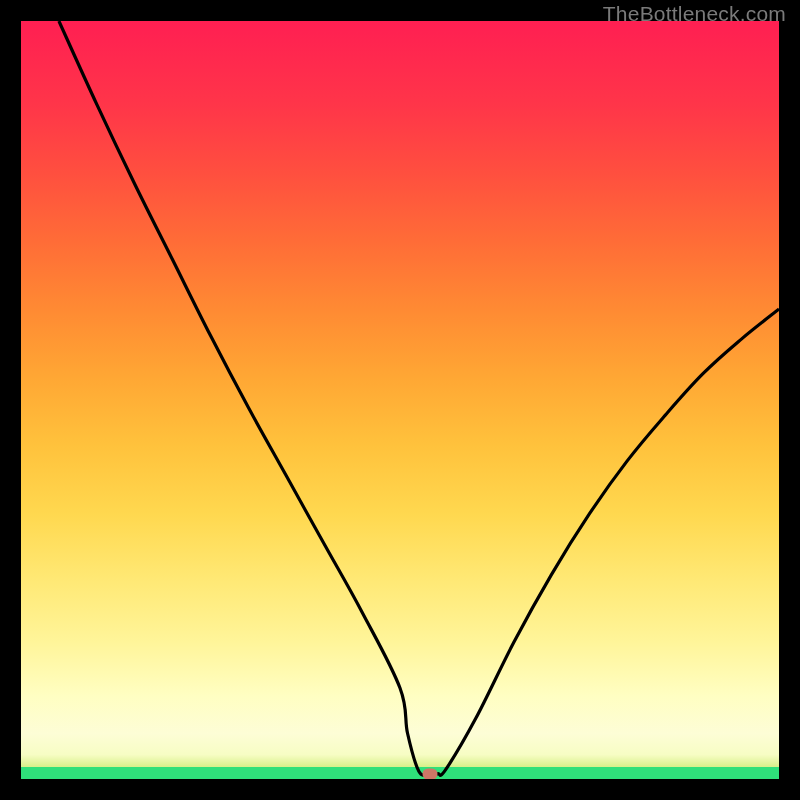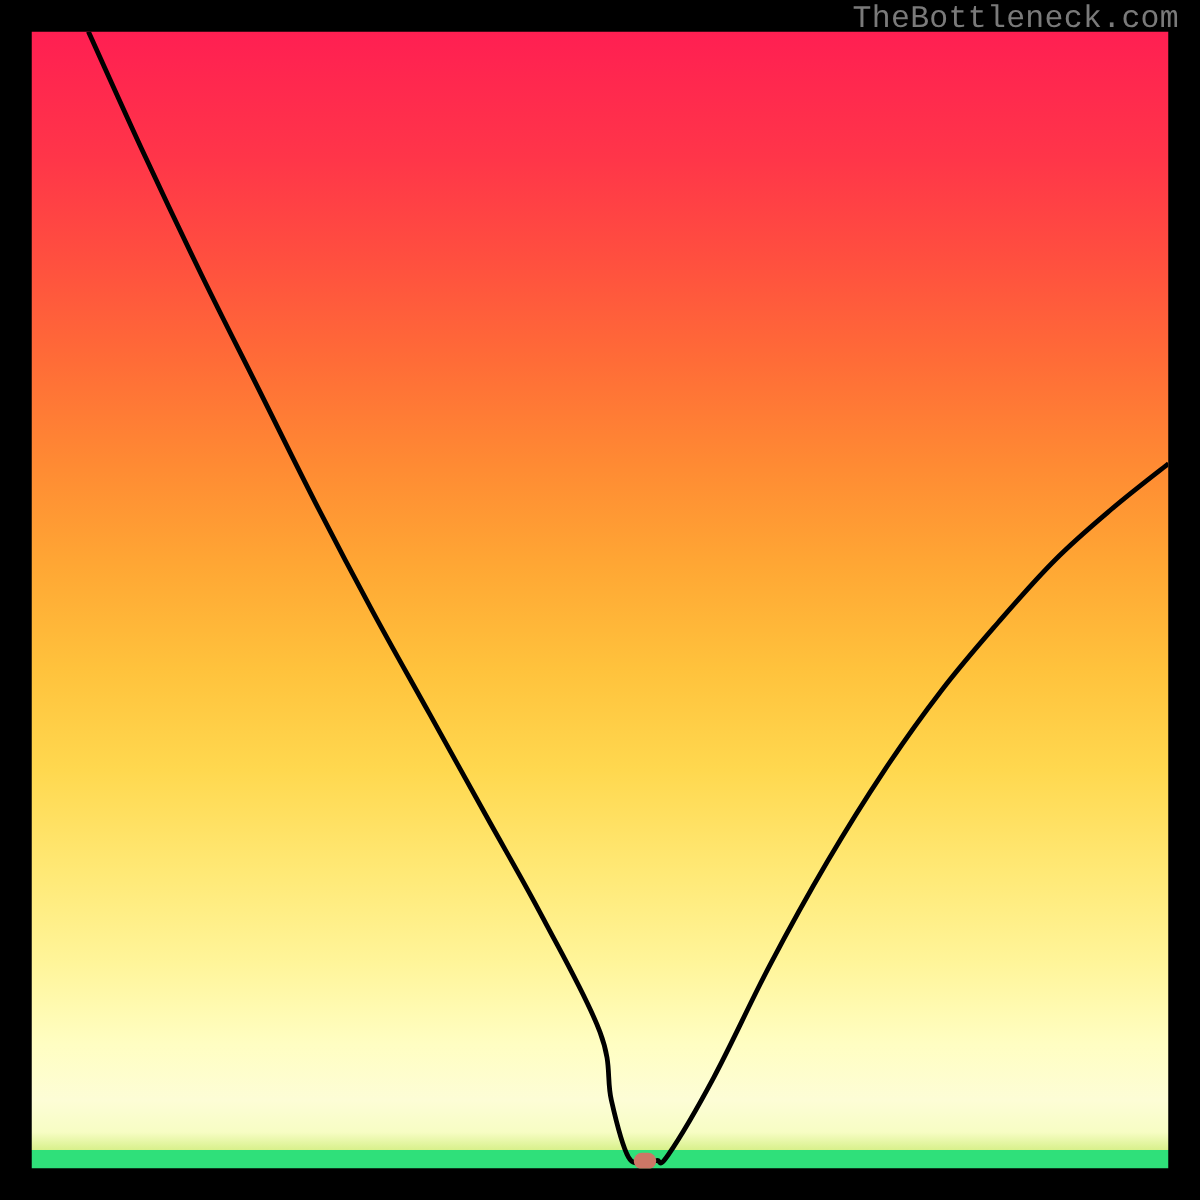--- a/index.html
+++ b/index.html
@@ -9,21 +9,20 @@
     height: 800px;
     background: #000;
     overflow: hidden;
     font-family: Arial, Helvetica, sans-serif;
   }
   .frame {
     position: relative;
     width: 800px;
     height: 800px;
     background: #000;
-    font-family: Liberation Mono, monospace;
   }
   .watermark {
     position: absolute;
     top: 2px;
     right: 14px;
     color: #7a7a7a;
     font-size: 21px;
     font-weight: 500;
     letter-spacing: 0.2px;
     z-index: 5;

